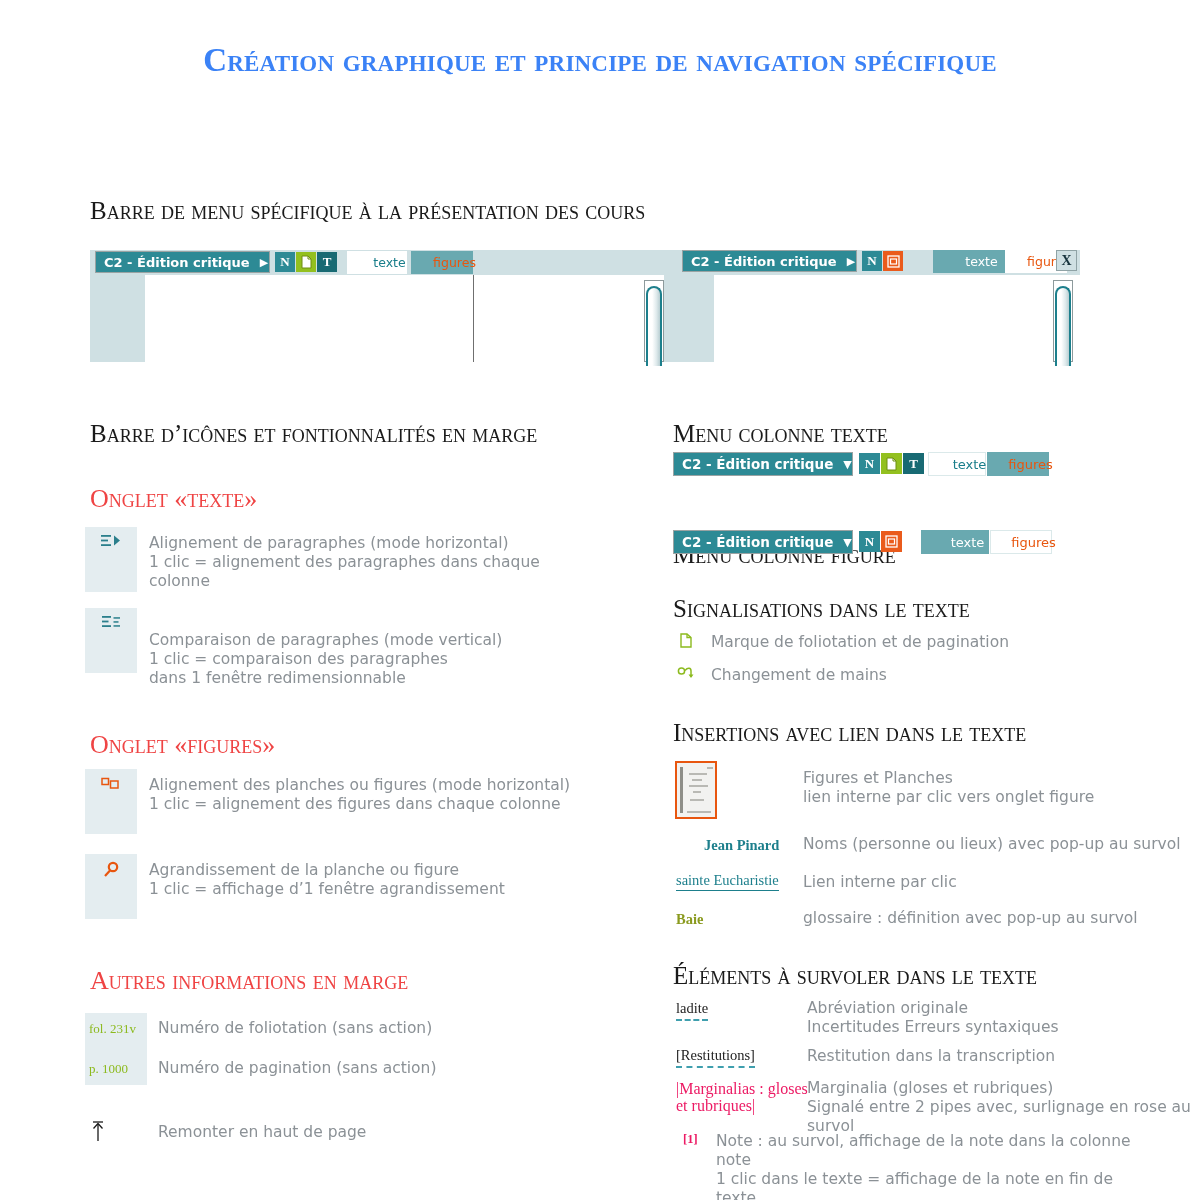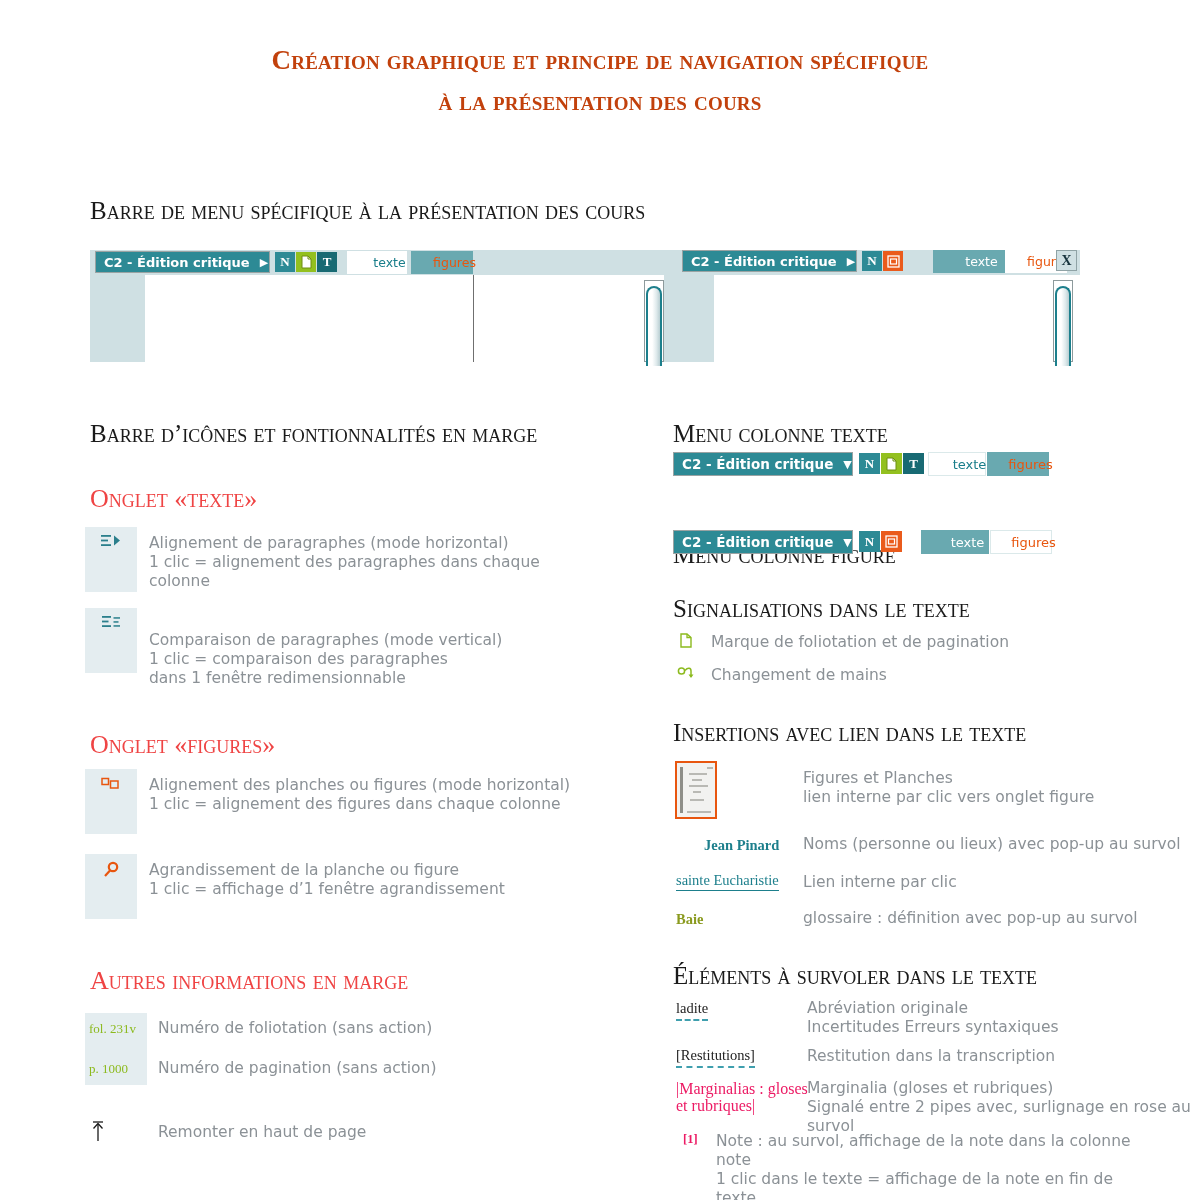--- a/index.html
+++ b/index.html
@@ -10,23 +10,23 @@
     position:relative;
     overflow:hidden;
   }
   
   .doc-title{
     position:absolute; left:0; top:40px; width:1200px;
     text-align:center;
     font-family:"Liberation Serif", serif;
     font-variant:small-caps;
     font-weight:700;
-    font-size:27px;
+    font-size:33px;
     line-height:41px;
-    color:#c2410c;
+    color:#3b82f6;
     letter-spacing:0.2px;
   }
   .sec-h1{
     position:absolute;
     font-family:"Liberation Serif", serif;
     font-variant:small-caps;
     font-size:25px;
     color:#1a1a1a;
     white-space:nowrap;
   }
@@ -156,21 +156,20 @@
   .thumb .spine{position:absolute;left:3px;top:4px;bottom:4px;width:3px;background:#8e8e88;}
 
   
   svg{display:block;}
 </style>
 </head>
 <body>
 
 <div class="doc-title">
   <div>Création graphique et principe de navigation spécifique</div>
-  <div>à la présentation des cours</div>
 </div>
 
 <div class="sec-h1" style="left:90px;top:197px;">Barre de menu spécifique à la présentation des cours</div>
 
 <div id="mockup">
 
   <div class="mk-strip" style="left:0;top:0;width:990px;height:25px;background:#cfe0e3;"></div>
 
   <div class="mk-margin" style="left:0;top:25px;width:55px;height:87px;"></div>
   <div class="mk-white" style="left:55px;top:25px;width:328px;height:87px;"></div>

